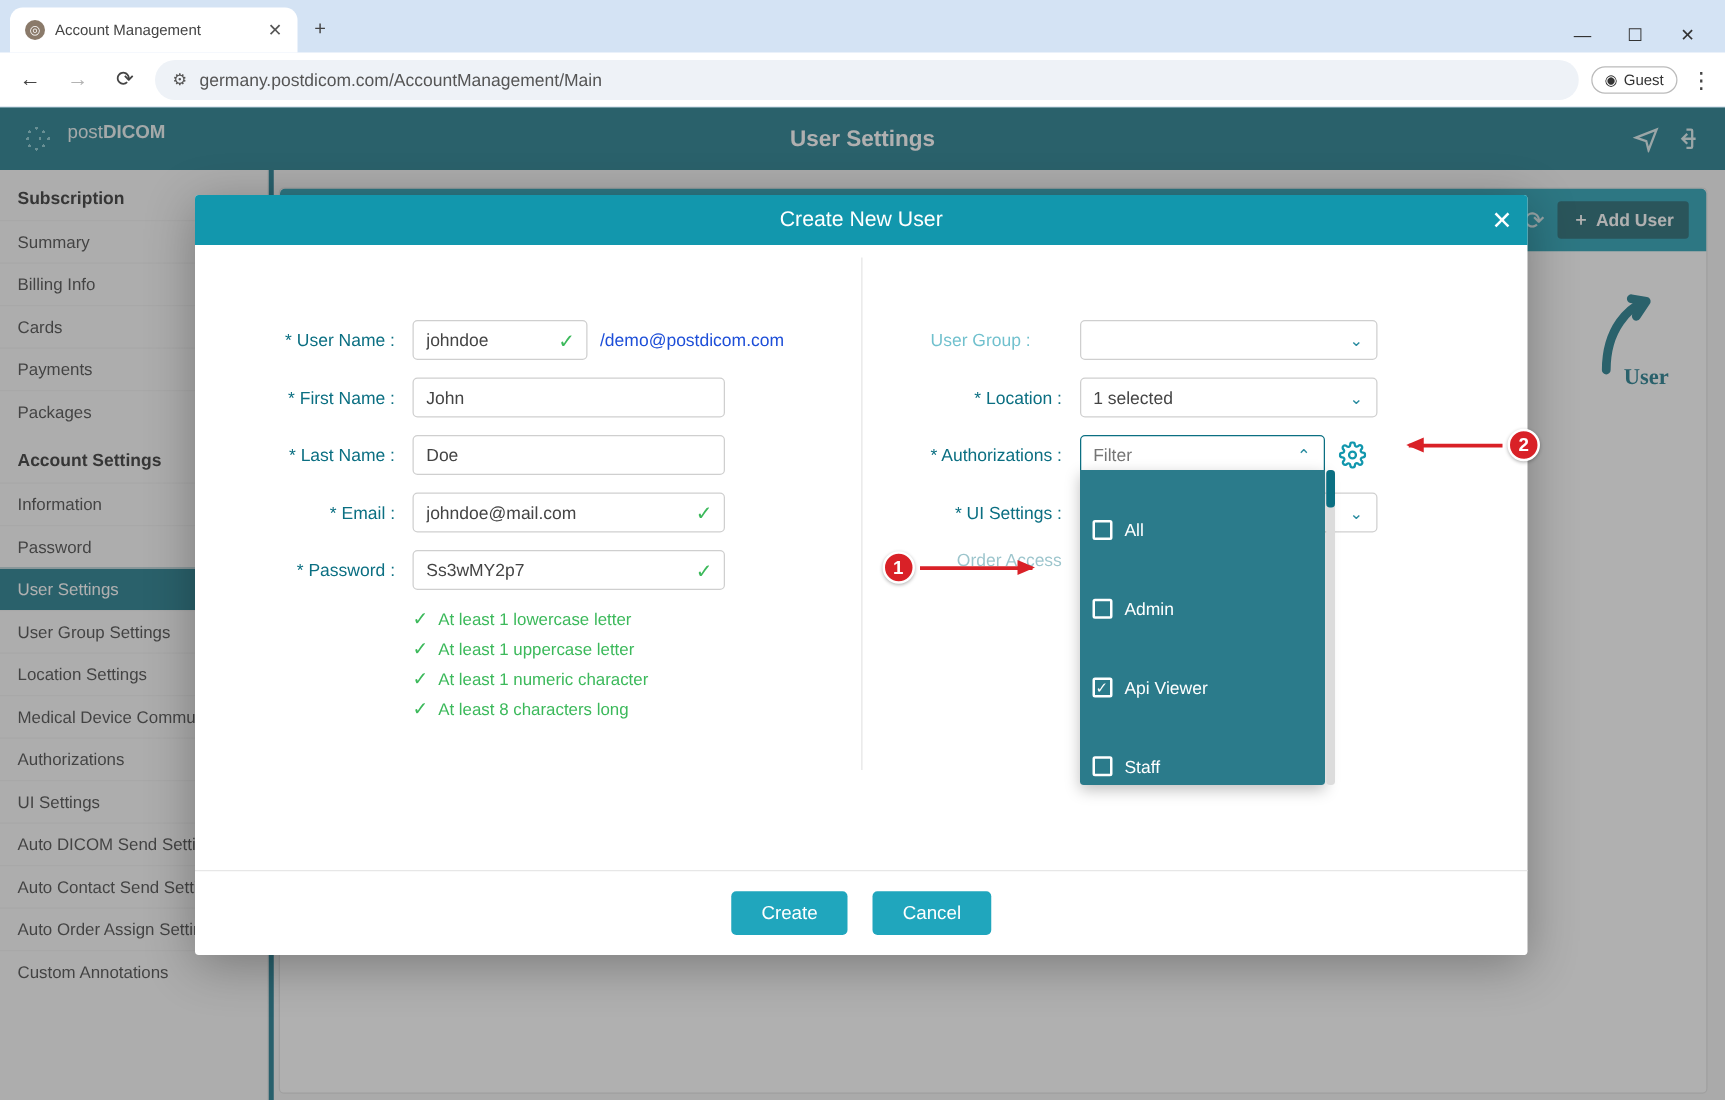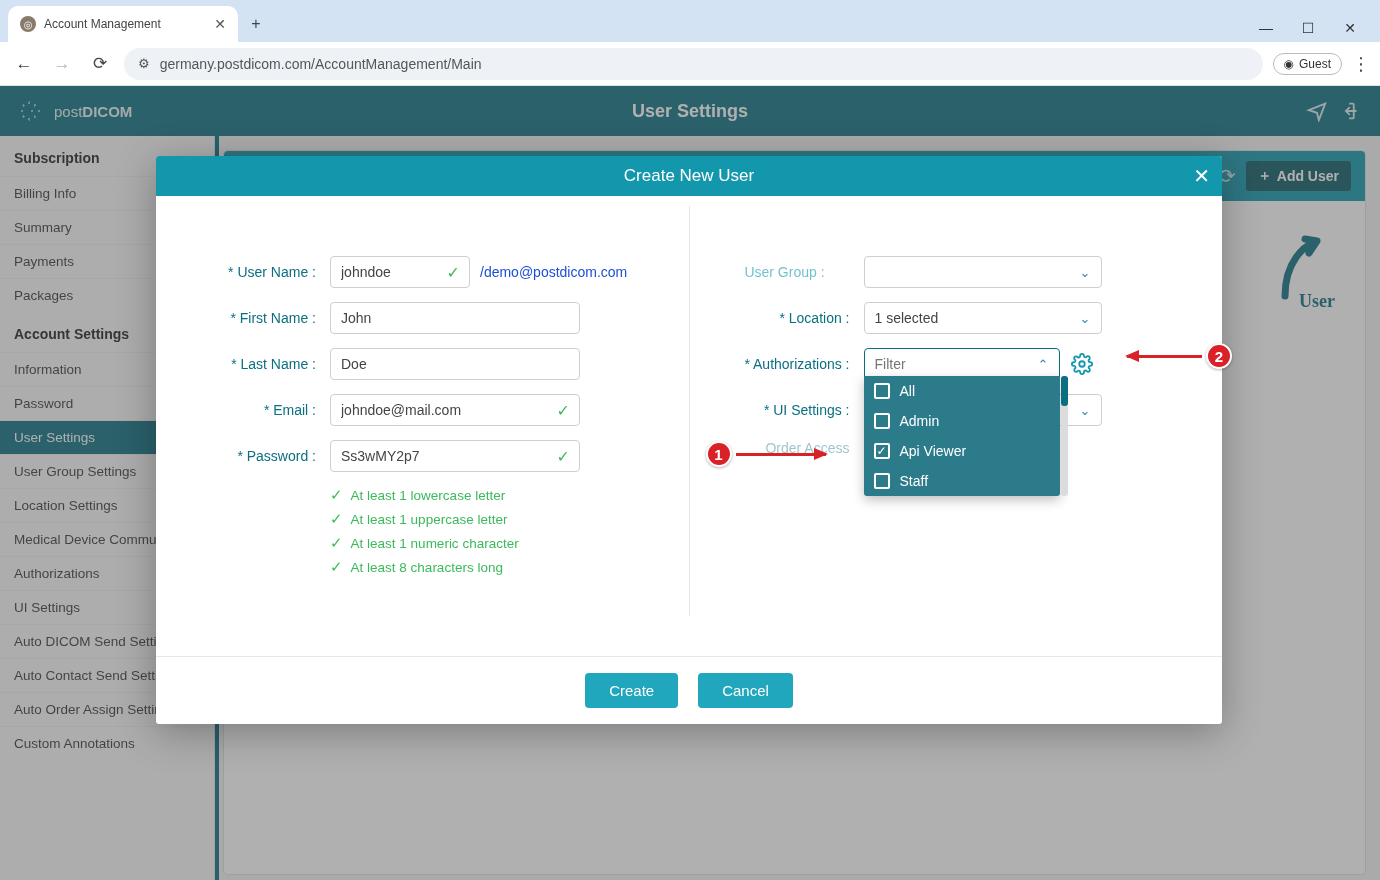--- a/index.html
+++ b/index.html
@@ -18,21 +18,21 @@
   .toolbar { height: 44px; background: #fff; display:flex; align-items:center; padding: 0 10px; gap: 10px; border-bottom:1px solid #d9e2ee;}
   .nav-btn { width: 28px; height: 28px; display:flex; align-items:center; justify-content:center; color:#444; font-size: 17px; }
   .url-bar { flex:1; background:#eef2f7; border-radius: 18px; height: 32px; display:flex; align-items:center; padding: 0 14px; gap: 10px; font-size: 14px; color:#555;}
   .url-bar .secure-icon { color:#555; font-size:13px; }
   .guest-pill { border:1px solid #bbb; border-radius: 14px; padding: 3px 10px; font-size:12px; color:#333; display:flex; align-items:center; gap:5px; }
   .kebab { font-size: 18px; color:#444; }
 
   
   .app { position:relative; height: calc(880px - 42px - 44px); background:#f5f5f5; }
   .app-header { height: 50px; background:#0b6f82; display:flex; align-items:center; padding:0 18px; color:#e9f2f3;}
-  .logo { display:flex; align-items:center; gap:8px; font-size:15px; font-weight:500;}
+  .logo { display:flex; gap:8px; font-size:15px; font-weight:500;}
   .logo-dots { width:28px; height:28px; background:
     radial-gradient(circle at 20% 30%, #7cc3cd 1.2px, transparent 1.2px),
     radial-gradient(circle at 40% 20%, #7cc3cd 1.2px, transparent 1.2px),
     radial-gradient(circle at 60% 30%, #7cc3cd 1.2px, transparent 1.2px),
     radial-gradient(circle at 75% 50%, #7cc3cd 1.2px, transparent 1.2px),
     radial-gradient(circle at 60% 70%, #7cc3cd 1.2px, transparent 1.2px),
     radial-gradient(circle at 40% 80%, #7cc3cd 1.2px, transparent 1.2px),
     radial-gradient(circle at 20% 70%, #7cc3cd 1.2px, transparent 1.2px),
     radial-gradient(circle at 15% 50%, #7cc3cd 1.2px, transparent 1.2px),
     radial-gradient(circle at 50% 50%, #7cc3cd 1.2px, transparent 1.2px);
@@ -89,27 +89,27 @@
 
   .select-box { flex:1; max-width: 238px; height:32px; border:1px solid #cfcfcf; border-radius:4px; display:flex; align-items:center; padding:0 10px; font-size:14px; color:#444; justify-content:space-between;}
   .select-box.empty { color:#999;}
   .select-box .chev { color:#2a8ca0; font-size:13px;}
   .select-box.active { border:1px solid #0b6f82; }
 
   .auth-row .select-box { max-width: 196px; }
   .gear-btn { width:28px; height:28px; margin-left:8px; display:flex; align-items:center; justify-content:center; border:none; background:transparent; }
 
   .dropdown-panel { position:absolute; left: 174px; top: 170px; width: 196px; background:#2b7b8b; border-radius:0 0 3px 3px; box-shadow:0 4px 12px rgba(0,0,0,.25); }
-  .dd-item { display:flex; align-items:center; gap:10px; padding:7px 10px; color:#fff; font-size:14px; cursor:pointer;}
+  .dd-item { display:flex; align-items:center; gap:10px; padding:7px 10px; color:#fff; font-size:14px; cursor:pointer;margin-top:33px;}
   .dd-check { width:16px; height:16px; border:2px solid #fff; border-radius:2px; display:flex; align-items:center; justify-content:center; font-size:12px; color:#fff;}
   .dd-check.checked::after { content:"✓"; }
   .dd-scroll { position:absolute; right:-8px; top:0; bottom:0; width:7px; background:#dcdcdc; border-radius:3px;}
   .dd-scroll-thumb { position:absolute; top:0; width:7px; height:30px; background:#0b6f82; border-radius:3px;}
 
-  .modal-footer { border-top:1px solid #e7e7e7; padding: 16px; display:flex; justify-content:center; gap:20px;}
+  .modal-footer { border-top:1px solid #e7e7e7; padding: 16px; display:flex; justify-content:center; gap:20px;margin-top:40px;}
   .btn { border:none; border-radius:4px; padding: 9px 24px; font-size:15px; color:#fff; cursor:pointer;}
   .btn-primary { background:#20a6bd; }
   .btn-secondary { background:#20a6bd; }
 
   
   .badge { position:absolute; width:26px; height:26px; border-radius:50%; background:#d92127; color:#fff; font-weight:700; font-size:15px; display:flex; align-items:center; justify-content:center; border:2px solid #fff; box-shadow:0 1px 3px rgba(0,0,0,.3);}
   .arrow-right { position:absolute; height:0; border-top:3px solid #d92127; }
   .arrow-right::after { content:""; position:absolute; right:-2px; top:-8px; border-left:14px solid #d92127; border-top:6.5px solid transparent; border-bottom:6.5px solid transparent;}
   .arrow-left { position:absolute; height:0; border-top:3px solid #d92127; }
   .arrow-left::after { content:""; position:absolute; left:-2px; top:-8px; border-right:14px solid #d92127; border-top:6.5px solid transparent; border-bottom:6.5px solid transparent;}
@@ -169,22 +169,23 @@
             <path d="M10 17l1.4-1.4L8.8 13H18v-2H8.8l2.6-2.6L10 7l-5 5 5 5z"></path>
           </svg>
       </span>
     </div>
   </div>
 
   <div class="app-body">
     <div class="sidebar">
       <div class="section-header">Subscription</div>
       <ul>
+        <li>Summary</li>
         <li>Billing Info</li>
-        <li>Summary</li>
+        <li>Cards</li>
         <li>Payments</li>
         <li>Packages</li>
       </ul>
       <div class="section-header">Account Settings</div>
       <ul>
         <li>Information</li>
         <li>Password</li>
         <li class="active">User Settings</li>
         <li>User Group Settings</li>
         <li>Location Settings</li>

